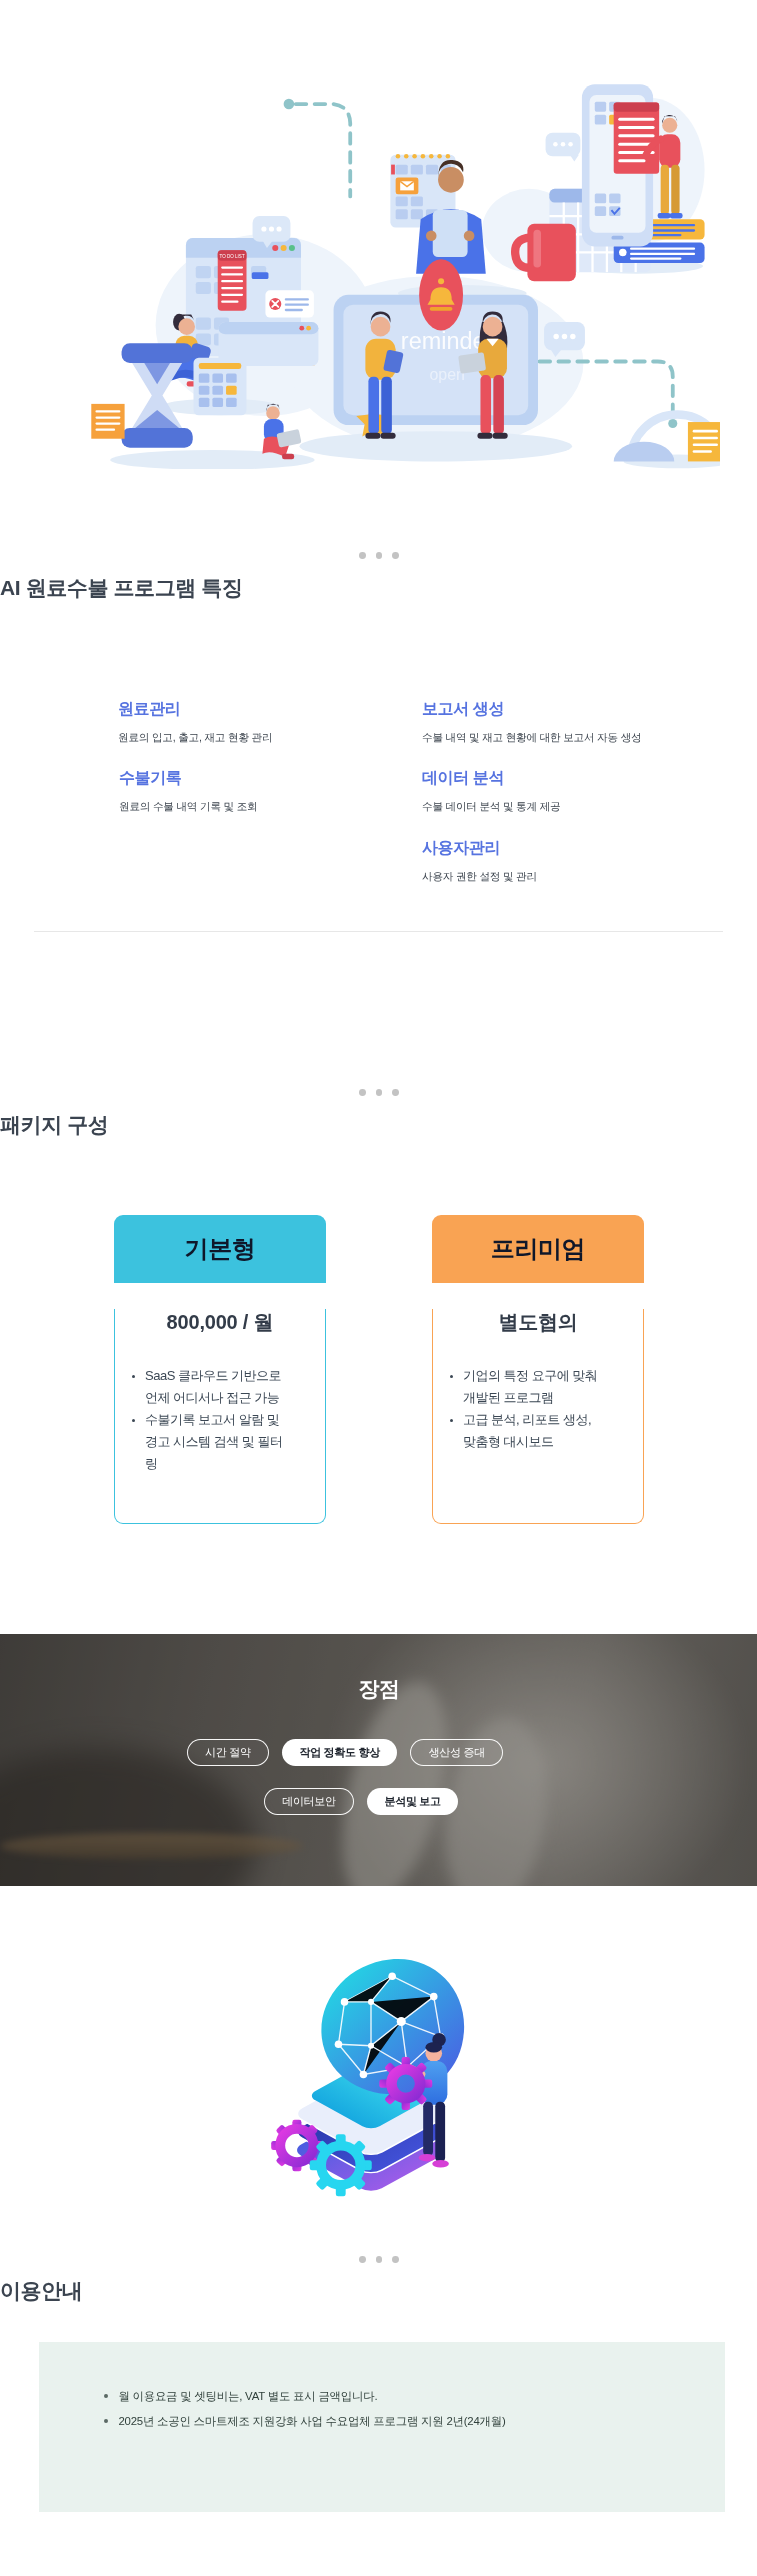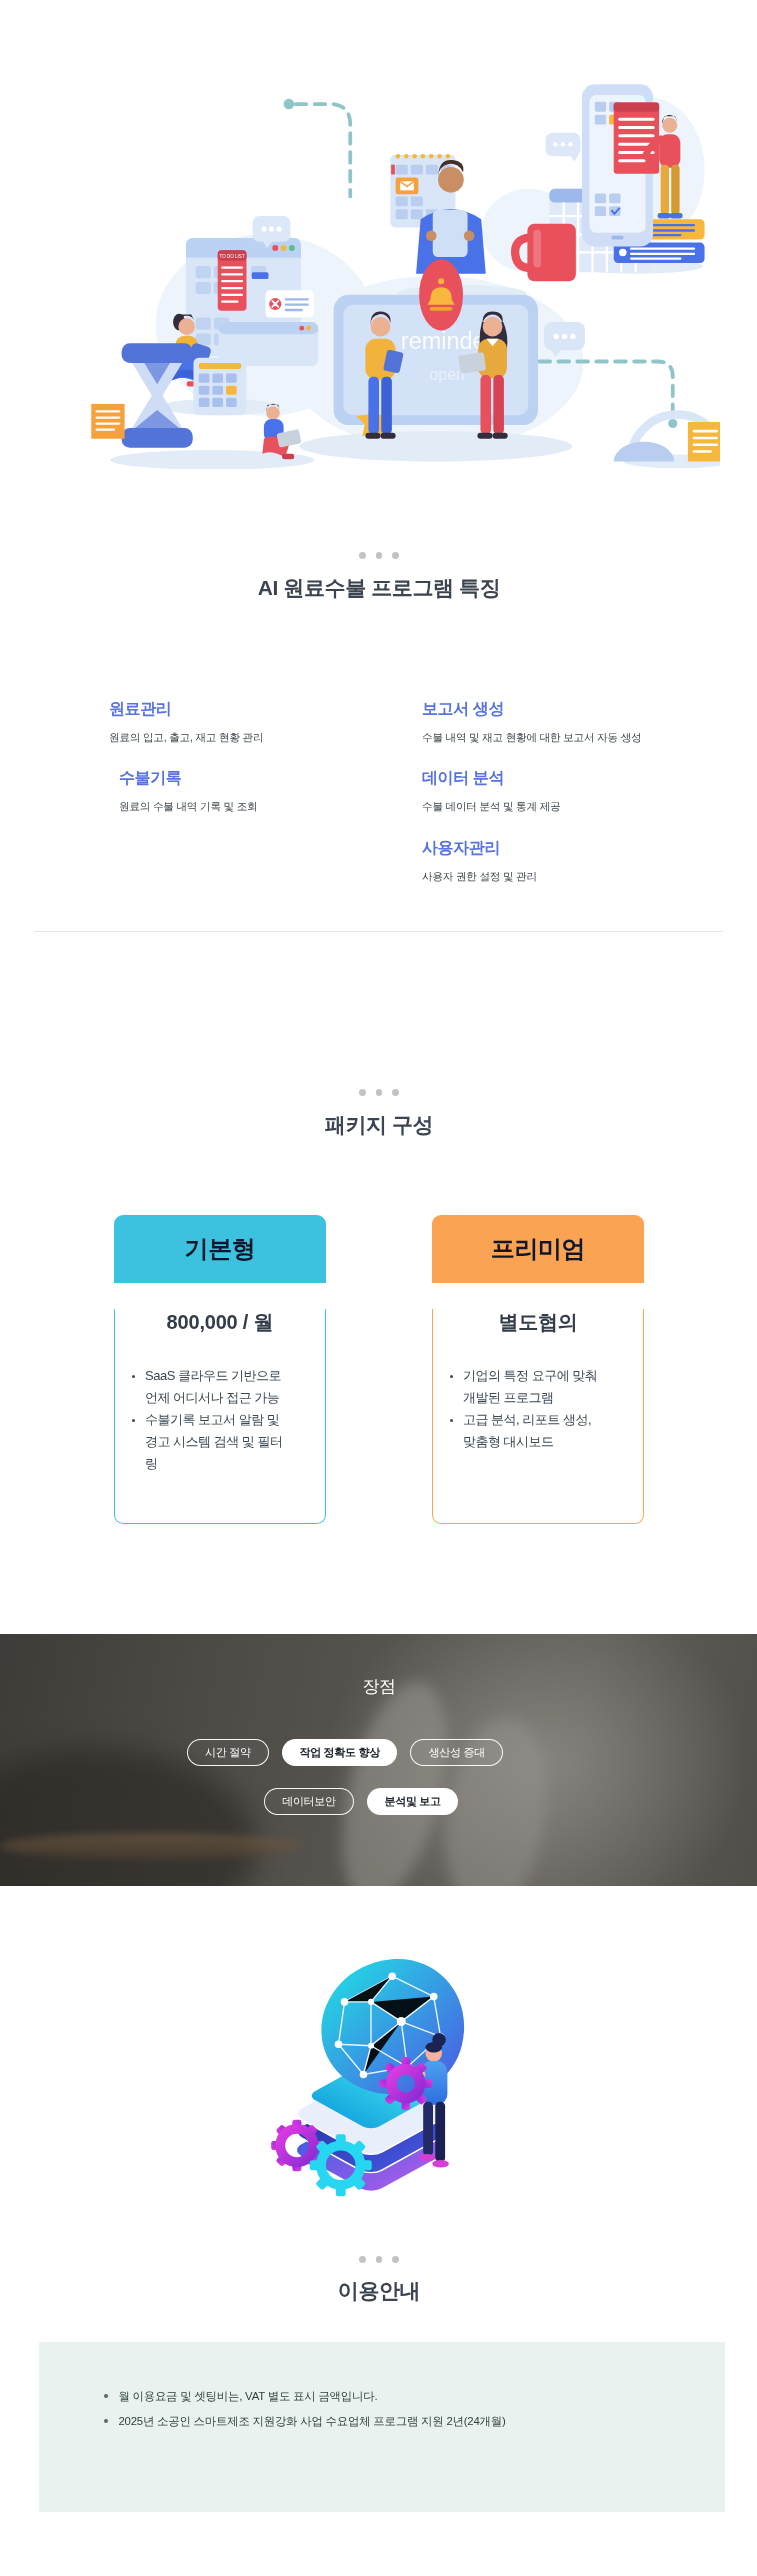--- a/index.html
+++ b/index.html
@@ -2,21 +2,21 @@
 <html style="font-size:12px"><head>
 <meta charset="utf-8">
 <style>
   * { box-sizing: border-box; margin: 0; padding: 0; }
   body { background:#ffffff; font-family:"Liberation Sans","DejaVu Sans",sans-serif; }
   .page { position:relative; width:758px; height:2576px; margin:0 auto; background:#ffffff; overflow:hidden; }
 
   
   .dots { position:absolute; left:0; width:100%; display:flex; justify-content:center; gap:9.8px; }
   .dots span { width:6.8px; height:6.8px; border-radius:50%; background:#c3c3c3; }
-  .sec-title { position:absolute; left:0; width:100%; text-align:center; font-size:21px; font-weight:700; color:#3b4450; letter-spacing:-0.4px; }
+  .sec-title { position:absolute; left:0; width:100%; font-size:21px; font-weight:700; color:#3b4450; letter-spacing:-0.4px; }
 
   
   .feature { position:absolute; width:288px; }
   .feature h3 { font-size:16px; font-weight:700; color:#5673e0; letter-spacing:-0.4px; }
   .feature p { margin-top:10.6px; font-size:10.6px; color:#3a424c; letter-spacing:-0.2px; }
   .divider { position:absolute; left:34px; top:931px; width:689px; height:0.8px; background:#e7e7e7; }
 
   
   .card { position:absolute; top:1215px; width:212px; height:283px; border-radius:9px; background:#fff; }
   .card-header { height:68px; border-radius:9px 9px 0 0; display:flex; align-items:center; justify-content:center;
@@ -34,21 +34,21 @@
   
   .banner { position:absolute; top:1634px; left:0; width:758px; height:252px; overflow:hidden;
             background:linear-gradient(102deg,#55514a 0%,#6d6860 26%,#7e7970 52%,#8b867d 74%,#726e66 100%); }
   .banner .ph { position:absolute; border-radius:50%; }
   .ph1 { left:326px; top:-45px; width:424px; height:349px; background:radial-gradient(closest-side,rgba(216,211,201,0.8),rgba(216,211,201,0)); filter:blur(4.5px); }
   .ph2 { left:349px; top:45px; width:91px; height:227px; background:rgba(226,222,212,0.55); transform:rotate(14deg); filter:blur(6.8px); }
   .ph3 { left:447px; top:83px; width:98px; height:197px; background:rgba(222,218,208,0.5); transform:rotate(8deg); filter:blur(6.8px); }
   .ph4 { left:-61px; top:114px; width:318px; height:197px; background:rgba(46,40,32,0.55); filter:blur(13.6px); border-radius:0; }
   .ph5 { left:0px; top:199px; width:303px; height:26px; background:linear-gradient(rgba(178,143,94,0.55),rgba(122,96,60,0.45)); filter:blur(3.8px); border-radius:3px; }
   .banner .overlay { position:absolute; inset:0; background:rgba(22,22,26,0.36); }
-  .banner-title { position:absolute; top:41px; left:0; width:100%; text-align:center; font-size:17px; font-weight:400; color:#ffffff; letter-spacing:-0.4px; z-index:3; }
+  .banner-title { position:absolute; top:41px; left:0; width:100%; text-align:center; font-size:21px; font-weight:700; color:#ffffff; letter-spacing:-0.4px; z-index:3; }
   .pill-row { position:absolute; width:758px; display:flex; justify-content:center; gap:13px; z-index:3; }
   .pill-row.r1 { top:105px; transform:translateX(-34px); }
   .pill-row.r2 { top:154px; transform:translateX(-18px); }
   .pill { height:26.5px; padding:0 17.4px; border-radius:13.6px; display:flex; align-items:center; font-size:11px; letter-spacing:-0.3px;text-align:right; }
   .pill.outline { border:1.1px solid rgba(255,255,255,0.95); color:#fff; background:rgba(255,255,255,0.04); }
   .pill.solid { background:#ffffff; color:#20262f; font-weight:700; }
 
   
   .note-box { position:absolute; top:2342px; left:39px; width:686px; height:170px; background:#e9f2ee; }
   .note-box ul { list-style:none; margin-top:42px; margin-left:65px; }
@@ -388,21 +388,21 @@
     </g>
   </svg>
 
   <div class="dots" style="top:552px">
       <span></span>
       <span></span>
       <span></span>
     </div>
   <h2 class="sec-title" style="top:574px">AI 원료수불 프로그램 특징</h2>
 
-  <div class="feature" style="left:109px;top:699px">
+  <div class="feature" style="left:118px;top:699px">
     <h3>원료관리</h3>
     <p>원료의 입고, 출고, 재고 현황 관리</p>
   </div>
   <div class="feature" style="left:422px;top:699px">
     <h3>보고서 생성</h3>
     <p>수불 내역 및 재고 현황에 대한 보고서 자동 생성</p>
   </div>
   <div class="feature" style="left:119px;top:768px">
     <h3>수불기록</h3>
     <p>원료의 수불 내역 기록 및 조회</p>

